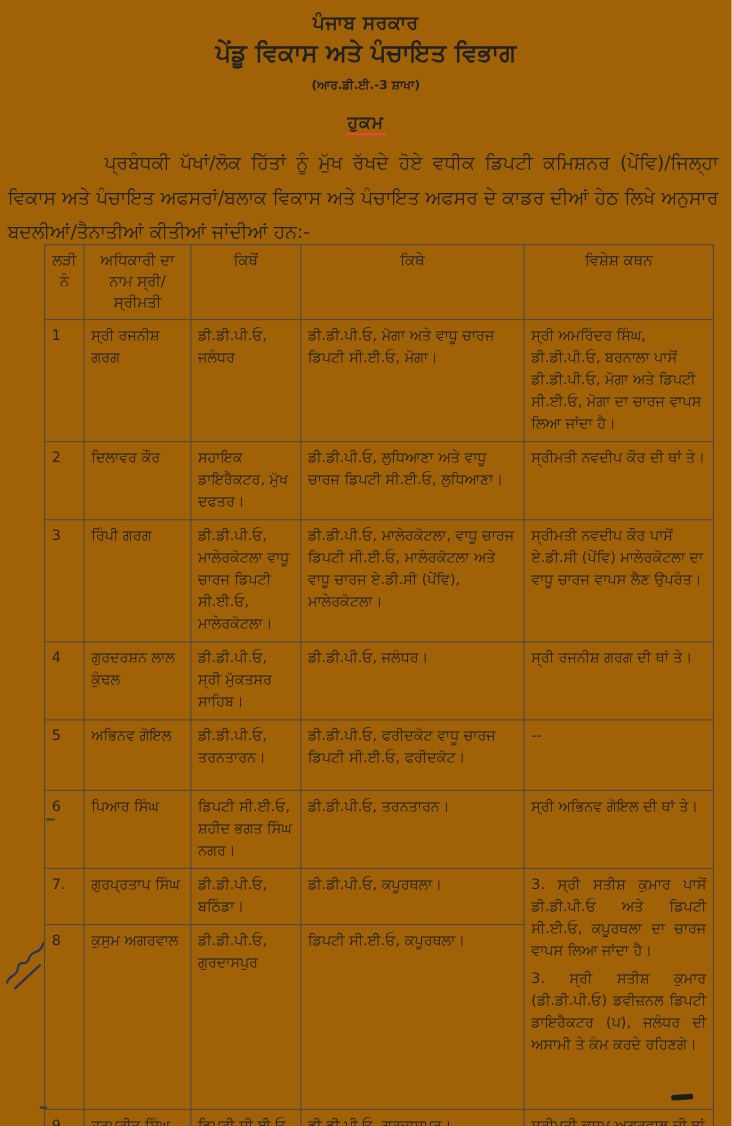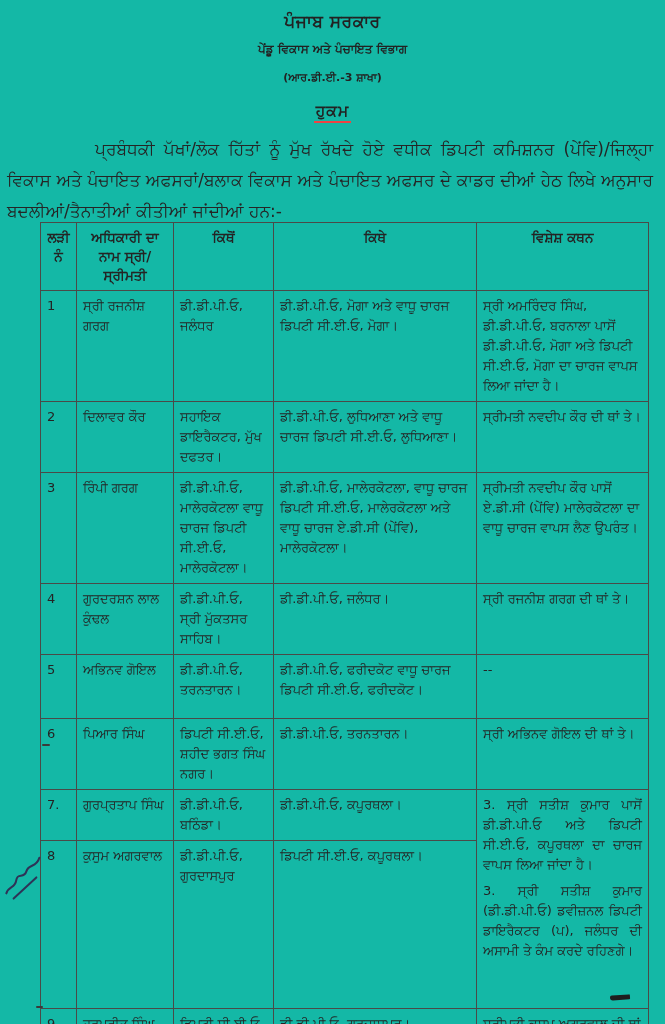--- a/index.html
+++ b/index.html
@@ -1,41 +1,41 @@
 <!DOCTYPE html>
 <html><head>
 <meta charset="utf-8">
 <style>
   * { margin:0; padding:0; box-sizing:border-box; }
   html,body { background:#e9e7e2; }
   body { font-family:"DejaVu Sans","Liberation Sans",sans-serif; }
   .page {
     position:relative; width:665px; height:1024px; margin:0 auto;
-    background:#14b8a6; color:#222; overflow:hidden;
+    background:#a16207; color:#222; overflow:hidden;
   }
   .doc-header { text-align:center; padding-top:8px; }
   .gov-title   { font-size:17px; font-weight:bold; line-height:26px; letter-spacing:.5px; }
-  .dept-title  { font-size:12px; font-weight:bold; line-height:30px;text-align:center; }
+  .dept-title  { font-size:22px; font-weight:bold; line-height:30px;text-align:center; }
   .branch-line { font-size:11px; font-weight:bold; line-height:27px; }
   .order-heading {
     display:inline-block; margin-top:11px; font-size:15.5px; font-weight:bold;
     border-bottom:2px solid #ef4444; padding:0 2px 1px 2px; letter-spacing:1px;
   }
   .intro {
     margin:11px 12px 0 7px; font-size:17px; line-height:31px;
     text-align:justify; text-indent:88px; color:#252525;
   }
   table.orders {
     position:absolute; left:40px; top:222px; width:608px;
     border-collapse:collapse; table-layout:fixed;
     font-size:13px; color:#242424;
   }
   table.orders, table.orders th, table.orders td { border:1.5px solid #4a4a48; }
   table.orders th {
-    font-size:13.5px; font-weight:bold; text-align:center; vertical-align:top;
+    font-size:13.5px; font-weight:normal; text-align:center; vertical-align:top;
     padding:5px 3px; line-height:19px;
   }
   table.orders td {
     vertical-align:top; padding:5px 6px; line-height:20px; text-align:left;
   }
   td.sn { text-align:center; padding-left:2px; padding-right:2px; }
   td.c  { text-align:center; }
   td.j  { text-align:justify; }
   .rem-item { margin-bottom:6px; text-align:justify; }
   .rem-item:last-child { margin-bottom:0; }

